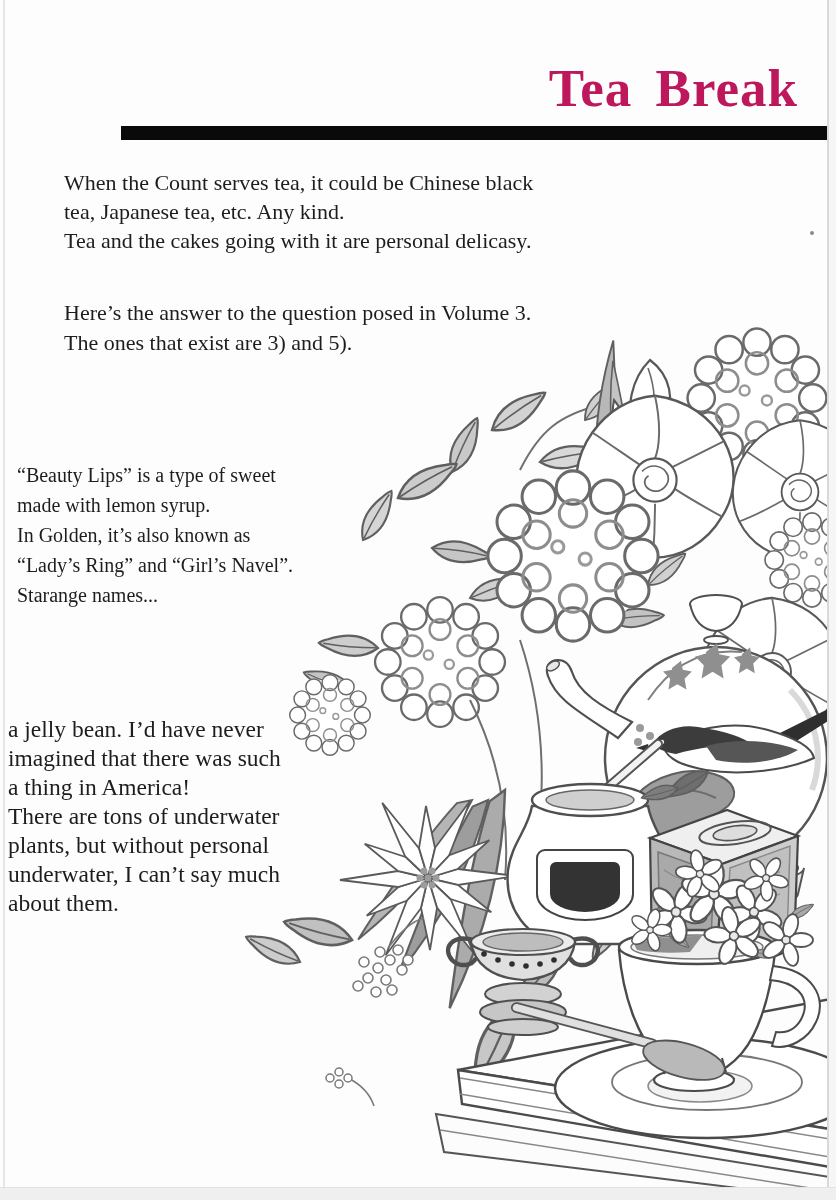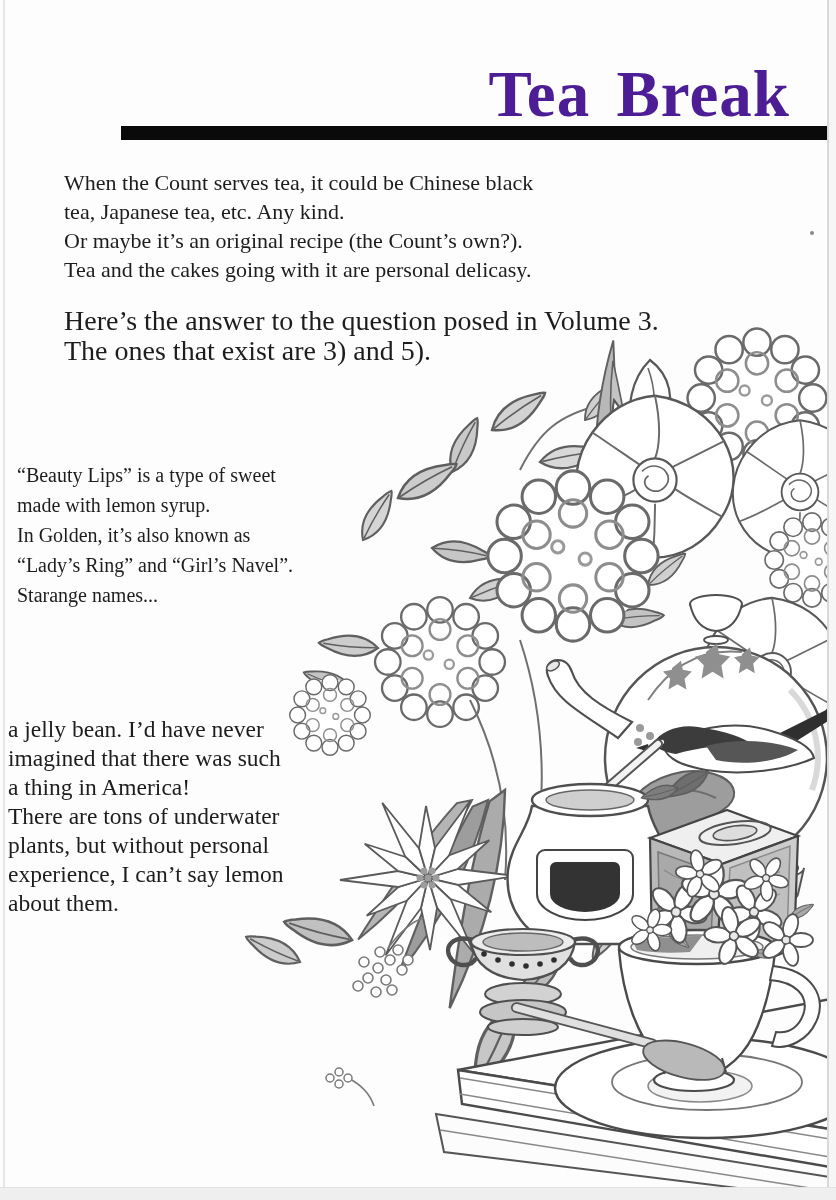--- a/index.html
+++ b/index.html
@@ -1,27 +1,27 @@
 <!DOCTYPE html>
 <html><head>
 <meta charset="utf-8">
 <style>
   html,body{margin:0;padding:0;background:#f8f8f8;}
   .page{position:relative;width:836px;height:1200px;background:#fdfdfd;overflow:hidden;
         font-family:"Liberation Serif","DejaVu Serif",serif;color:#1d1d1d;}
   .illustration{position:absolute;left:0;top:0;width:836px;height:1200px;z-index:1;}
-  .title{position:absolute;top:62px;right:46px;z-index:2;font-size:65px;line-height:1;
-         font-weight:600;word-spacing:9px;letter-spacing:1px;color:#4c1d95;}
+  .title{position:absolute;top:62px;right:38px;z-index:2;font-size:53px;line-height:1;
+         font-weight:600;word-spacing:9px;letter-spacing:1px;color:#be185d;}
   .rule{position:absolute;left:121px;top:126px;width:708px;height:14px;background:#0a0a0a;z-index:2;}
   .para{position:absolute;z-index:2;text-align:left;}
   .para .ln{display:block;}
   .halo{text-shadow:0 0 3px #fdfdfd,0 0 6px #fdfdfd,0 0 9px #fdfdfd,
         1px 1px 2px #fdfdfd,-1px -1px 2px #fdfdfd,1px -1px 2px #fdfdfd,-1px 1px 2px #fdfdfd;}
   .p1{left:64px;width:772px;top:168px;font-size:22px;line-height:29px;}
-  .p2{left:64px;width:772px;top:306px;font-size:28px;line-height:30px;}
+  .p2{left:64px;width:772px;top:298px;font-size:22px;line-height:30px;}
   .p3{left:17px;width:440px;top:460px;font-size:20px;line-height:30px;}
   .p4{left:8px;width:322px;top:715px;font-size:23.5px;line-height:29px;}
   .edge-left{position:absolute;left:3px;top:0;width:2px;height:100%;background:#e6e6e6;z-index:3;}
   .edge-right-line{position:absolute;left:827px;top:0;width:2px;height:100%;background:#d9d9d9;z-index:3;}
   .edge-right-strip{position:absolute;left:829px;top:0;width:7px;height:100%;background:#f6f6f6;z-index:3;}
   .footer-bar{position:absolute;left:0;bottom:0;width:100%;height:13px;background:#efefef;
               border-top:1px solid #e2e2e2;box-sizing:border-box;z-index:3;}
   .speck{position:absolute;left:810px;top:231px;width:4px;height:4px;border-radius:50%;
          background:#8a8a8a;z-index:2;}
 </style>
@@ -330,21 +330,20 @@
     </g>
   </svg>
 
   <div class="title">Tea Break</div>
   <div class="rule"></div>
   <div class="speck"></div>
 
   <div class="para p1 halo">
     <span class="ln">When the Count serves tea, it could be Chinese black</span>
     <span class="ln">tea, Japanese tea, etc. Any kind.</span>
-    <span class="ln">Or maybe it’s an original recipe (the Count’s own?).</span>
     <span class="ln">Tea and the cakes going with it are personal delicasy.</span>
   </div>
 
   <div class="para p2 halo">
     <span class="ln">Here’s the answer to the question posed in Volume 3.</span>
     <span class="ln">The ones that exist are 3) and 5).</span>
   </div>
 
   <div class="para p3 halo">
     <span class="ln">“Beauty Lips” is a type of sweet</span>
@@ -353,21 +352,21 @@
     <span class="ln">“Lady’s Ring” and “Girl’s Navel”.</span>
     <span class="ln">Starange names...</span>
   </div>
 
   <div class="para p4 halo">
     <span class="ln">a jelly bean. I’d have never</span>
     <span class="ln">imagined that there was such</span>
     <span class="ln">a thing in America!</span>
     <span class="ln">There are tons of underwater</span>
     <span class="ln">plants, but without personal</span>
-    <span class="ln">experience, I can’t say lemon</span>
+    <span class="ln">underwater, I can’t say much</span>
     <span class="ln">about them.</span>
   </div>
 
   <div class="edge-left"></div>
   <div class="edge-right-line"></div>
   <div class="edge-right-strip"></div>
   <div class="footer-bar"></div>
 </div>
 
 </body></html>

